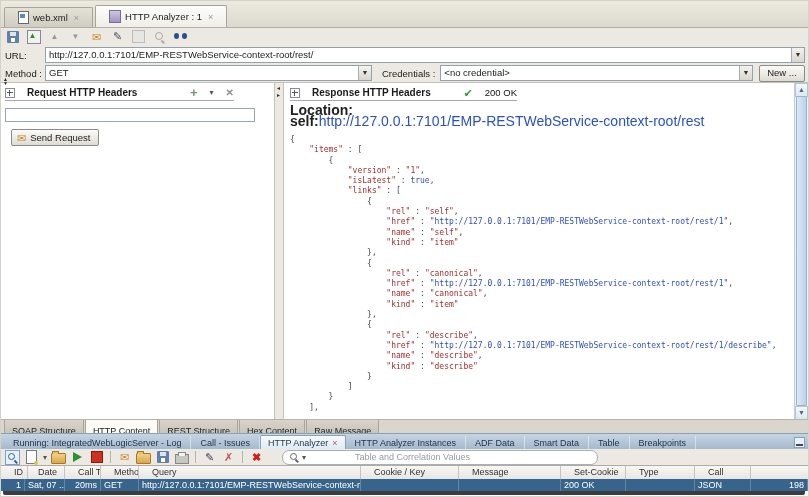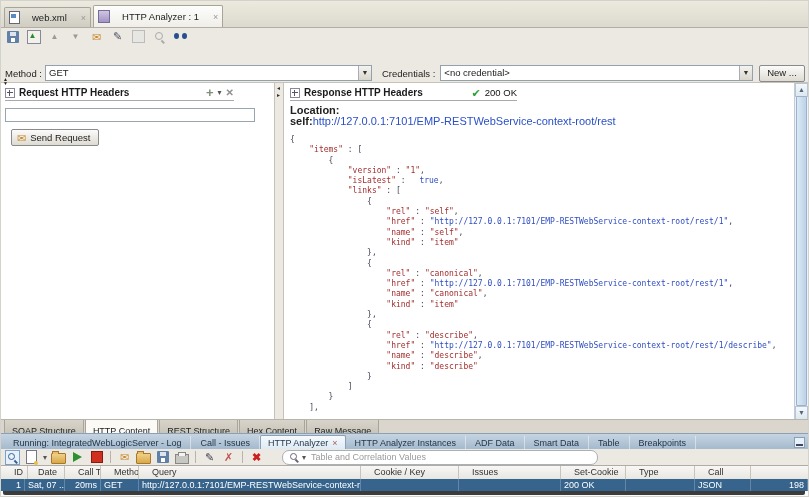--- a/index.html
+++ b/index.html
@@ -4,21 +4,21 @@
 <style>
   html,body{margin:0;padding:0;background:#fff;}
   .screen{position:relative;width:809px;height:497px;overflow:hidden;
     font-family:"Liberation Sans",sans-serif;font-size:9.5px;color:#222;
     background:#ece9e2;border:1px solid #d4d2cd;box-sizing:border-box;}
 
   
   .editor-tabbar{position:absolute;top:0;left:0;right:0;height:26px;
     background:linear-gradient(#eceade,#dcd9cf);border-bottom:1px solid #b2aea4;
     display:flex;align-items:flex-end;padding-left:3px;}
-  .etab{display:inline-flex;align-items:center;gap:12px;height:19px;padding:0 4px;
+  .etab{display:inline-flex;align-items:center;gap:4px;height:19px;padding:0 13px;
     border:1px solid #a8a49a;border-bottom:none;border-radius:2px 2px 0 0;
     background:linear-gradient(#e4e1d8,#cfccc1);margin-right:2px;}
   .etab.active{background:linear-gradient(#fdfdfc,#efeee8);height:21px;}
   .tclose{font-size:9px;color:#999;margin-left:2px;}
   .ic-page{position:relative;width:9px;height:11px;background:#fff;border:1px solid #667;}
   .ic-page::after{content:"";position:absolute;left:1px;top:2px;width:5px;height:4px;background:#5a8ac0;}
   .ic-monitor{width:10px;height:11px;background:linear-gradient(#cfc6e2,#a394c4);border:1px solid #776b99;}
 
   
   .main-toolbar{position:absolute;top:26px;left:0;right:0;height:19px;display:flex;align-items:center;gap:6px;padding-left:4px;}
@@ -76,43 +76,43 @@
   .new-btn .lbl::first-letter{text-decoration:underline;}
 
   
   .panels{position:absolute;top:81px;left:0;right:0;height:337px;display:flex;background:#fff;border-top:1px solid #c6c2b8;}
   .left-panel{position:relative;width:273px;background:#fff;}
   .vsplit{position:relative;width:8px;background:#ece9e2;border-left:1px solid #c6c2b8;border-right:1px solid #c6c2b8;}
   .vsplit .arr{position:absolute;left:0;width:7px;text-align:center;font-size:6px;line-height:6px;color:#333;}
   .right-panel{position:relative;flex:1;background:#fff;overflow:hidden;}
   .collapse-arrows{position:absolute;left:2px;top:-6px;font-size:5px;line-height:4px;color:#222;z-index:4;}
 
-  .panel-header{display:flex;align-items:center;gap:4px;border-bottom:1px solid #a9a9a9;padding-bottom:2px;}
+  .panel-header{display:flex;align-items:center;gap:12px;border-bottom:1px solid #a9a9a9;padding-bottom:2px;}
   .panel-title{font-weight:bold;font-size:10px;color:#1a1a1a;}
   .req-header{position:absolute;left:4px;top:4px;width:229px;}
   .resp-header{position:absolute;left:6px;top:4px;width:227px;}
   .hdr-spacer{flex:1;}
   .plus-btn{font-size:13px;font-weight:bold;color:#7f8f7a;line-height:10px;}
   .caret{font-size:8px;color:#555;}
   .x-btn{font-size:10px;color:#8f8f8f;font-weight:bold;}
   .check{color:#2fa12f;font-size:11px;line-height:10px;}
   .status-txt{font-size:9.5px;color:#111;}
   .req-input{position:absolute;left:4px;top:25px;width:244px;height:12px;border:1px solid #98a4ae;background:#fff;font-size:9px;padding:0 2px;}
   .send-btn{position:absolute;left:10px;top:46px;display:inline-flex;align-items:center;gap:4px;
     padding:2px 8px 2px 5px;border:1px solid #8a8a8a;border-radius:2px;background:linear-gradient(#fbfbfa,#dedbd2);}
   .mail-glyph{color:#c8872a;font-size:11px;line-height:10px;}
 
-  .location-block{position:absolute;left:6px;top:22px;font-size:11px;line-height:11px;}
+  .location-block{position:absolute;left:6px;top:22px;font-size:14px;line-height:11px;}
   .loc-label,.self-label{font-weight:bold;color:#222;}
   .self-link{color:#2a50c8;}
 
   .json-body{position:absolute;left:6px;top:52px;right:15px;bottom:0;
     font-family:"DejaVu Sans Mono",monospace;font-size:8px;line-height:10.3px;
     white-space:pre;color:#445;overflow:hidden;}
-  .j-str{color:#a32e2e;} .j-url{color:#2f4ec2;} .j-kw{color:#2f4ec2;margin-left:9px;}
+  .j-str{color:#a32e2e;} .j-url{color:#2f4ec2;} .j-kw{color:#2f4ec2;}
 
   .scrollbar{position:absolute;top:0;right:0;bottom:0;width:13px;background:#edf2f7;border-left:1px solid #c4cdd6;}
   .sb-arrow{position:absolute;left:0;right:0;height:12px;text-align:center;font-size:7px;line-height:12px;color:#567;background:linear-gradient(#f4f8fb,#dde8f1);border:1px solid #b6c6d6;}
   .sb-up{top:0;} .sb-down{bottom:0;}
   .sb-thumb{position:absolute;left:1px;right:1px;top:13px;bottom:14px;background:linear-gradient(90deg,#dcE9f5,#bcd2e8);border:1px solid #9ab2cc;border-radius:1px;}
 
   
   .content-tabs{position:absolute;top:418px;left:0;right:0;height:14px;background:#dad6cd;border-top:1px solid #b8b4aa;
     display:flex;padding-left:3px;font-size:9px;}
   .ctab{padding:6px 7px 0;border:1px solid #a8a49a;border-top:none;border-radius:0 0 2px 2px;
@@ -128,21 +128,21 @@
     border:1px solid #8aa0b4;border-bottom:none;border-radius:2px 2px 0 0;padding:2px 7px;}
   .ltab-close{color:#b06060;font-size:9px;}
   .min-btn{position:absolute;right:3px;top:3px;}
 
   
   .log-toolbar{position:absolute;top:448px;left:0;right:0;height:16px;background:#ece9e2;
     display:flex;align-items:center;gap:4px;padding-left:4px;}
   .sep{width:1px;height:12px;background:#b8b4aa;margin:0 2px;}
   .search-pill{margin-left:14px;width:300px;height:13px;border:1px solid #a8b0b8;border-radius:7px;
     background:#fff;display:flex;align-items:center;gap:3px;padding:0 7px;}
-  .search-pill input{border:none;outline:none;flex:1;font-size:9px;font-family:"Liberation Sans",sans-serif;color:#555;background:transparent;}
+  .search-pill input{border:none;outline:none;flex:1;font-size:9px;font-family:"Liberation Sans",sans-serif;color:#555;background:transparent;margin-left:44px;}
   .search-pill input::placeholder{color:#9a9a9a;}
 
   
   .tgrid{display:grid;grid-template-columns:24px 40px 36px 38px 222px 98px 102px 65px 69px 56px minmax(0,1fr);}
   .tbl-head{position:absolute;top:464px;left:0;right:0;height:13px;
     background:linear-gradient(#f8f7f5,#e8e6e1);border-top:1px solid #b0aca2;border-bottom:1px solid #c2beb6;
     font-size:9px;color:#333;}
   .tbl-head .cell{padding:1px 13px 0;border-right:1px solid #c8c4bc;overflow:hidden;white-space:nowrap;}
   .tbl-row{position:absolute;top:478px;left:0;right:0;height:12px;background:#36648c;color:#fff;font-size:9px;}
   .tbl-row .cell{padding:0 3px;border-right:1px solid rgba(255,255,255,0.22);overflow:hidden;white-space:nowrap;line-height:12px;}
@@ -185,20 +185,27 @@
         <span class="i-copybox"></span>
       </span>
     <span class="tbi">
         <span class="i-pin"></span>
       </span>
     <span class="tbi">
         <span class="i-binoc"></span>
       </span>
   </div>
 
+  <div class="frow url-row">
+    <span class="flabel">URL:</span>
+    <div class="combo url-combo">
+      <span>http://127.0.0.1:7101/EMP-RESTWebService-context-root/rest/</span>
+      <span class="arrow">▼</span>
+    </div>
+  </div>
 
   <div class="frow method-row">
     <span class="flabel">Method :</span>
     <div class="combo method-combo">
       <span>GET</span>
       <span class="arrow">▼</span>
     </div>
     <span class="cred-label">Credentials :</span>
     <div class="combo cred-combo">
       <span>&lt;no credential&gt;</span>
@@ -322,21 +329,21 @@
     </div>
   </div>
 
   <div class="tbl-head tgrid">
     <span class="cell">ID</span>
     <span class="cell">Date</span>
     <span class="cell">Call Time</span>
     <span class="cell">Method</span>
     <span class="cell">Query</span>
     <span class="cell">Cookie / Key</span>
-    <span class="cell">Issues</span>
+    <span class="cell">Message</span>
     <span class="cell">Set-Cookie</span>
     <span class="cell">Type</span>
     <span class="cell">Call</span>
   </div>
 
   <div class="tbl-row tgrid">
     <span class="cell ar">1</span>
     <span class="cell">Sat, 07 ...</span>
     <span class="cell ar">20ms</span>
     <span class="cell">GET</span>

